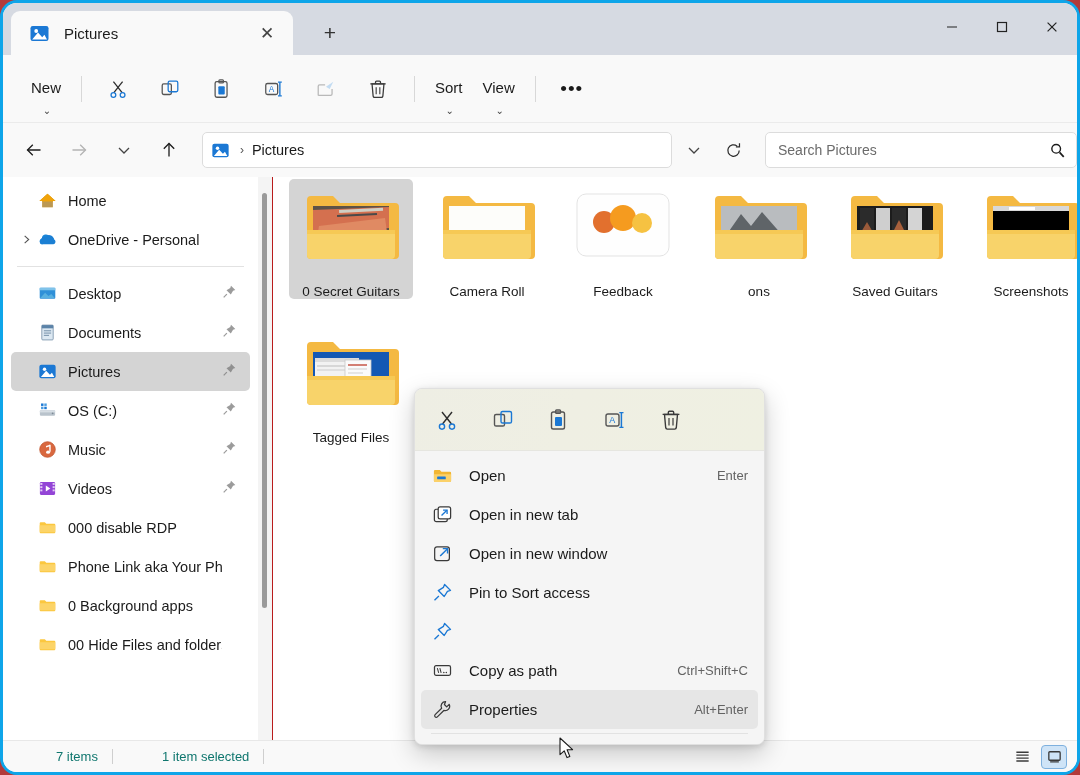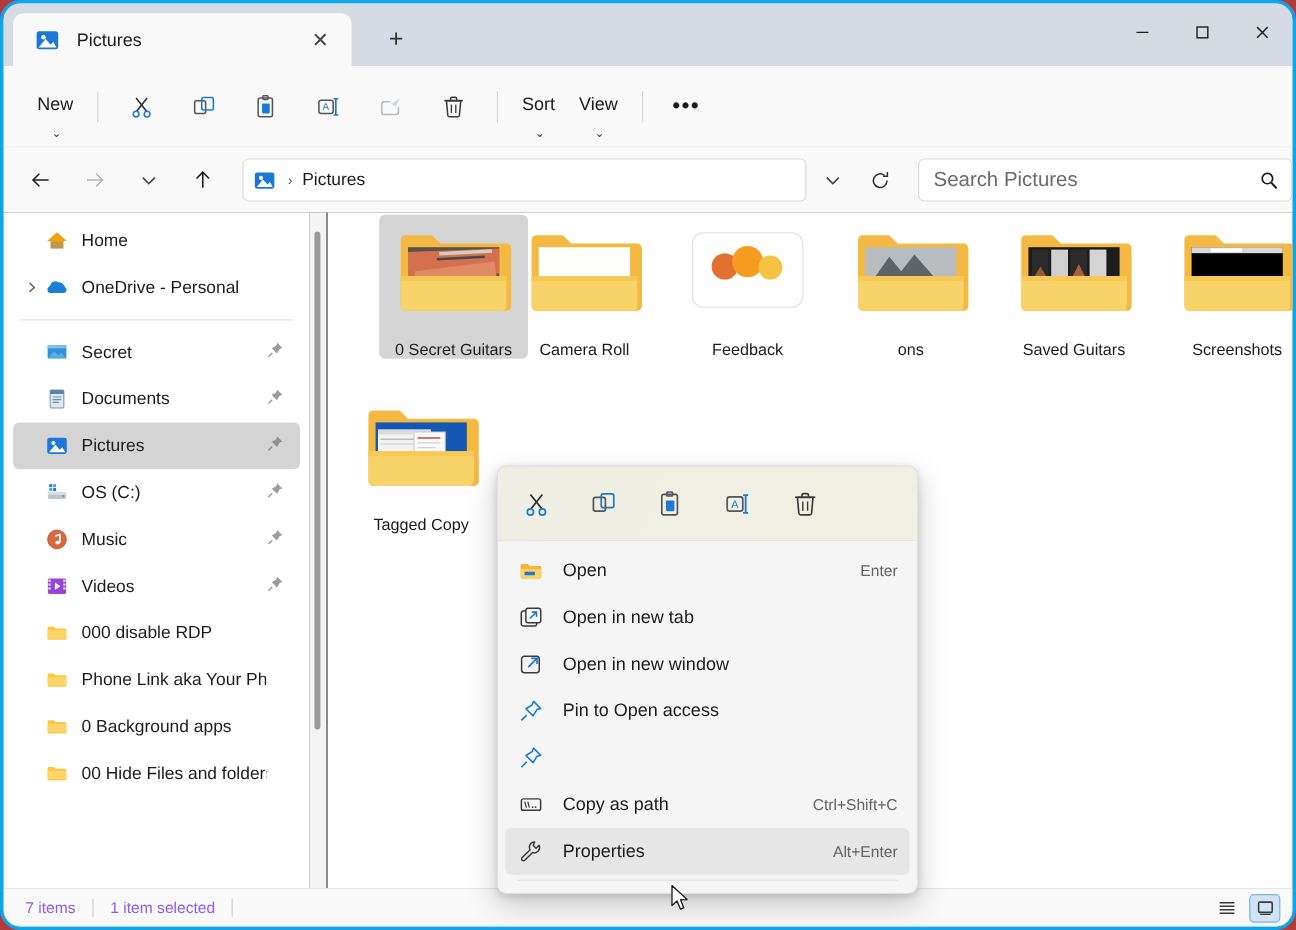--- a/index.html
+++ b/index.html
@@ -172,33 +172,33 @@
     border: 1px solid #dcdcdc;
     border-radius: 5px;
     display: flex;
     align-items: center;
     padding: 0 10px 0 12px;
   }
   #searchbox input {
     flex: 1;
     border: none;
     outline: none;
-    font-size: 17px;
+    font-size: 14px;
     font-family: "Liberation Sans", sans-serif;
     color: #0f766e;
     background: transparent;
   }
   #searchbox input::placeholder { color: #6b6b6b; }
 
   
   #mainarea {
     position: absolute;
     left: 0; top: 174px;
     width: 1074px; height: 569px;
-    background: #404040;
+    background: #b91c1c;
   }
 
   
   #sidebar {
     position: absolute;
     left: 0; top: 0;
     width: 255px; height: 569px;
     background: #ffffff;
     overflow: hidden;
   }
@@ -264,21 +264,21 @@
   }
   .grid-item {
     position: absolute;
     width: 124px;
     display: flex;
     flex-direction: column;
     align-items: center;
     padding-top: 9px;
     border-radius: 5px;
   }
-  .grid-item.selected { background: #d4d4d4; margin-left: 27px; }
+  .grid-item.selected { background: #d4d4d4; }
   .thumb { width: 104px; height: 86px; position: relative; }
   .item-label {
     margin-top: 10px;
     font-size: 13.5px;
     color: #1b1b1b;
     white-space: nowrap;
     text-align: center;
   }
 
   
@@ -351,21 +351,21 @@
   #statusbar {
     position: absolute;
     left: 0; bottom: 0;
     width: 1074px; height: 32px;
     background: #f9f9f9;
     border-top: 1px solid #e8e8e8;
     display: flex;
     align-items: center;
     padding: 0 10px 0 18px;
   }
-  .status-text { font-size: 13px; color: #8b5cf6; }
+  .status-text { font-size: 13px; color: #0f766e; margin-left: 35px; }
   .status-sep { width: 1px; height: 15px; background: #cfcfcf; margin: 0 14px; }
   #view-toggles {
     margin-left: auto;
     display: flex;
     align-items: center;
     gap: 6px;
   }
   .vt {
     width: 26px; height: 24px;
     display: flex; align-items: center; justify-content: center;
@@ -607,21 +607,21 @@
 
       <div class="sb-item">
         <span class="sb-expander"></span>
         <span class="sb-ico">
           <svg width="19" height="19" viewBox="0 0 20 20">
             <rect x="1.8" y="4" width="16.4" height="11.6" rx="1" fill="#2f90d8"></rect>
             <rect x="1.8" y="4" width="16.4" height="2.6" fill="#7fc3ea"></rect>
             <path d="M2.4 14.8 L7.5 9.2 L11 12.6 L14 10.4 L17.6 14.8 Z" fill="#58b0e0"></path>
           </svg>
         </span>
-        <span class="sb-label">Secret</span>
+        <span class="sb-label">Desktop</span>
         <span class="sb-pin">
           <svg width="15" height="15" viewBox="0 0 16 16">
               <path d="M9.6 1.8 L14.2 6.4 L11.8 7.2 L9.4 11.2 L4.8 6.6 L8.8 4.2 Z" fill="#7a7a7a"></path>
               <line x1="5.2" y1="10.8" x2="1.8" y2="14.2" stroke="#7a7a7a" stroke-width="1.3"></line>
             </svg>
         </span>
       </div>
 
 
       <div class="sb-item">
@@ -877,21 +877,21 @@
             <line x1="18" y1="32" x2="56" y2="32" stroke="#bcbcbc" stroke-width="1.2"></line>
             <line x1="18" y1="36" x2="50" y2="36" stroke="#cccccc" stroke-width="1"></line>
             <rect x="46" y="26" width="26" height="22" fill="#fafafa" stroke="#c8c8c8" stroke-width=".8"></rect>
             <line x1="49" y1="31" x2="68" y2="31" stroke="#c24a3a" stroke-width="1.4"></line>
             <line x1="49" y1="35" x2="68" y2="35" stroke="#cfcfcf" stroke-width="1"></line>
             <line x1="49" y1="39" x2="64" y2="39" stroke="#cfcfcf" stroke-width="1"></line>
             <path d="M8 42 h88 v25 a4 4 0 0 1 -4 4 H12 a4 4 0 0 1 -4 -4 Z" fill="#f8d36a"></path>
             <path d="M8 42 h88 v4 H8 Z" fill="#f6c955"></path>
           </svg>
         </span>
-        <span class="item-label">Tagged Copy</span>
+        <span class="item-label">Tagged Files</span>
       </div>
     </div>
 
     <div id="ctxmenu">
 
       <div id="ctx-toolbar">
         <div class="ctx-tb-btn">
           <svg width="24" height="24" viewBox="0 0 24 24">
             <line x1="7" y1="4" x2="16.5" y2="16" stroke="#2c2c2c" stroke-width="1.4"></line>
             <line x1="17" y1="4" x2="7.5" y2="16" stroke="#2c2c2c" stroke-width="1.4"></line>
@@ -971,21 +971,21 @@
           <span class="ctx-accel"></span>
         </div>
 
         <div class="ctx-item">
           <span class="ctx-ico">
             <svg width="21" height="21" viewBox="0 0 22 22">
               <path d="M13.2 2.6 L19.4 8.8 L16.2 9.8 L12.8 15.2 L6.6 9 L12 5.6 Z" fill="none" stroke="#1b78d4" stroke-width="1.4" stroke-linejoin="round"></path>
               <line x1="7.2" y1="14.6" x2="2.6" y2="19.2" stroke="#1b78d4" stroke-width="1.4"></line>
             </svg>
           </span>
-          <span class="ctx-label">Pin to Open access</span>
+          <span class="ctx-label">Pin to Sort access</span>
           <span class="ctx-accel"></span>
         </div>
 
         <div class="ctx-item">
           <span class="ctx-ico">
             <svg width="21" height="21" viewBox="0 0 22 22">
               <path d="M13.2 2.6 L19.4 8.8 L16.2 9.8 L12.8 15.2 L6.6 9 L12 5.6 Z" fill="none" stroke="#1b78d4" stroke-width="1.4" stroke-linejoin="round"></path>
               <line x1="7.2" y1="14.6" x2="2.6" y2="19.2" stroke="#1b78d4" stroke-width="1.4"></line>
             </svg>
           </span>

